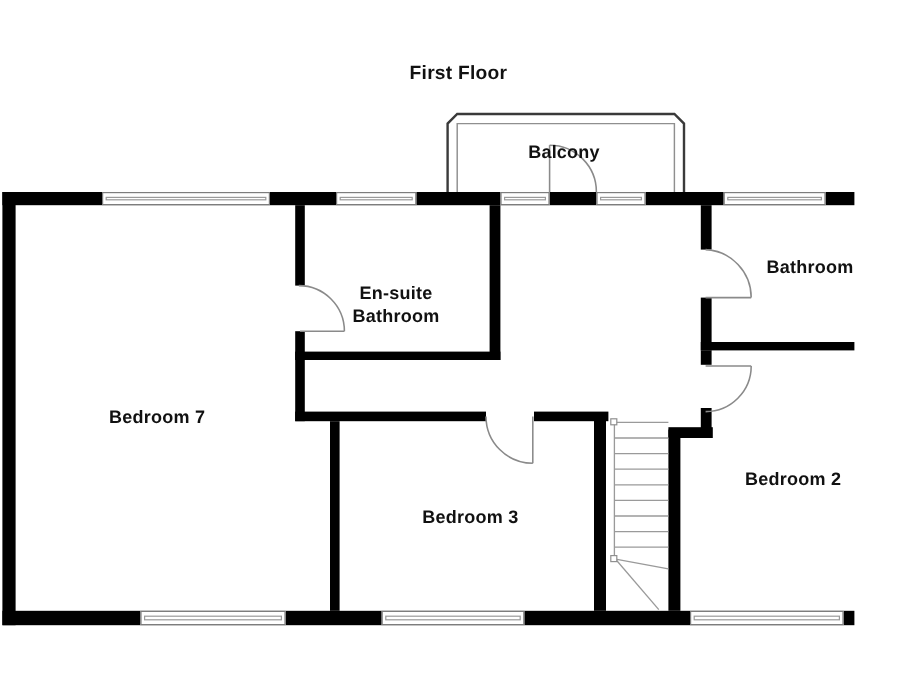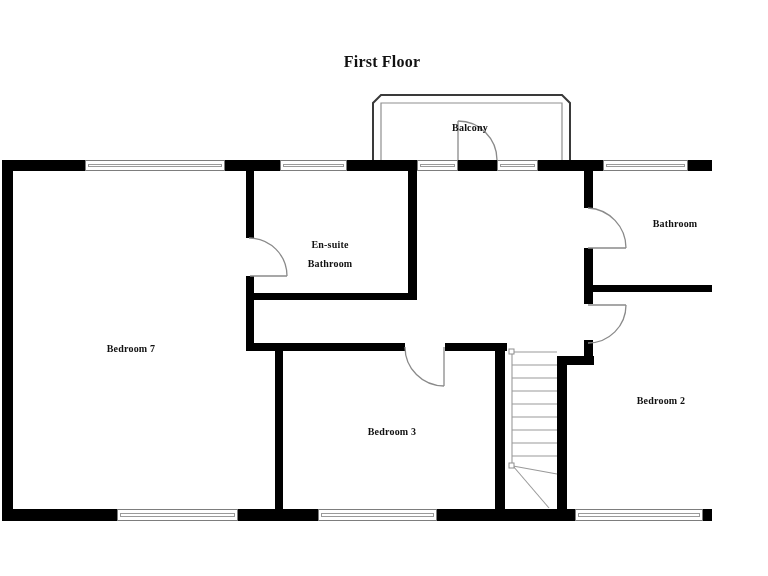--- a/index.html
+++ b/index.html
@@ -6,28 +6,28 @@
     --wall:#000000;
     --line:#8a8a8a;
     --thin:#b0b0b0;
     --balcony:#3a3a3a;
     --text:#111111;
     --bg:#ffffff;
   }
   html,body{margin:0;padding:0;background:var(--bg);}
   .plan{
     position:relative;width:712px;height:576px;background:var(--bg);
-    font-family:Liberation Serif, serif;overflow:hidden;
+    font-family:Liberation Sans, sans-serif;overflow:hidden;
   }
   .wall{position:absolute;background:var(--wall);}
   .win{position:absolute;background:#fff;border:1px solid #7d7d7d;box-sizing:border-box;}
   .pane{position:absolute;left:2px;right:2px;top:3px;bottom:3px;border:1px solid #9a9a9a;}
   .label{
     position:absolute;transform:translate(-50%,-50%);
-    font-weight:bold;color:var(--text);font-size:10px;line-height:19px;
+    font-weight:bold;color:var(--text);font-size:15px;line-height:19px;
     white-space:nowrap;text-align:center;letter-spacing:0.2px;
   }
   .title{font-size:16px;}
   svg{position:absolute;left:0;top:0;}
   .ln{stroke:var(--line);fill:none;stroke-width:1.3px;}
   .stair{stroke:#9a9a9a;fill:none;stroke-width:1.1px;}
   .balc-outer{stroke:var(--balcony);fill:none;stroke-width:2px;}
   .balc-inner{stroke:#8f8f8f;fill:none;stroke-width:1.2px;}
   .post{stroke:#8f8f8f;fill:#ffffff;stroke-width:1px;}
 </style>

